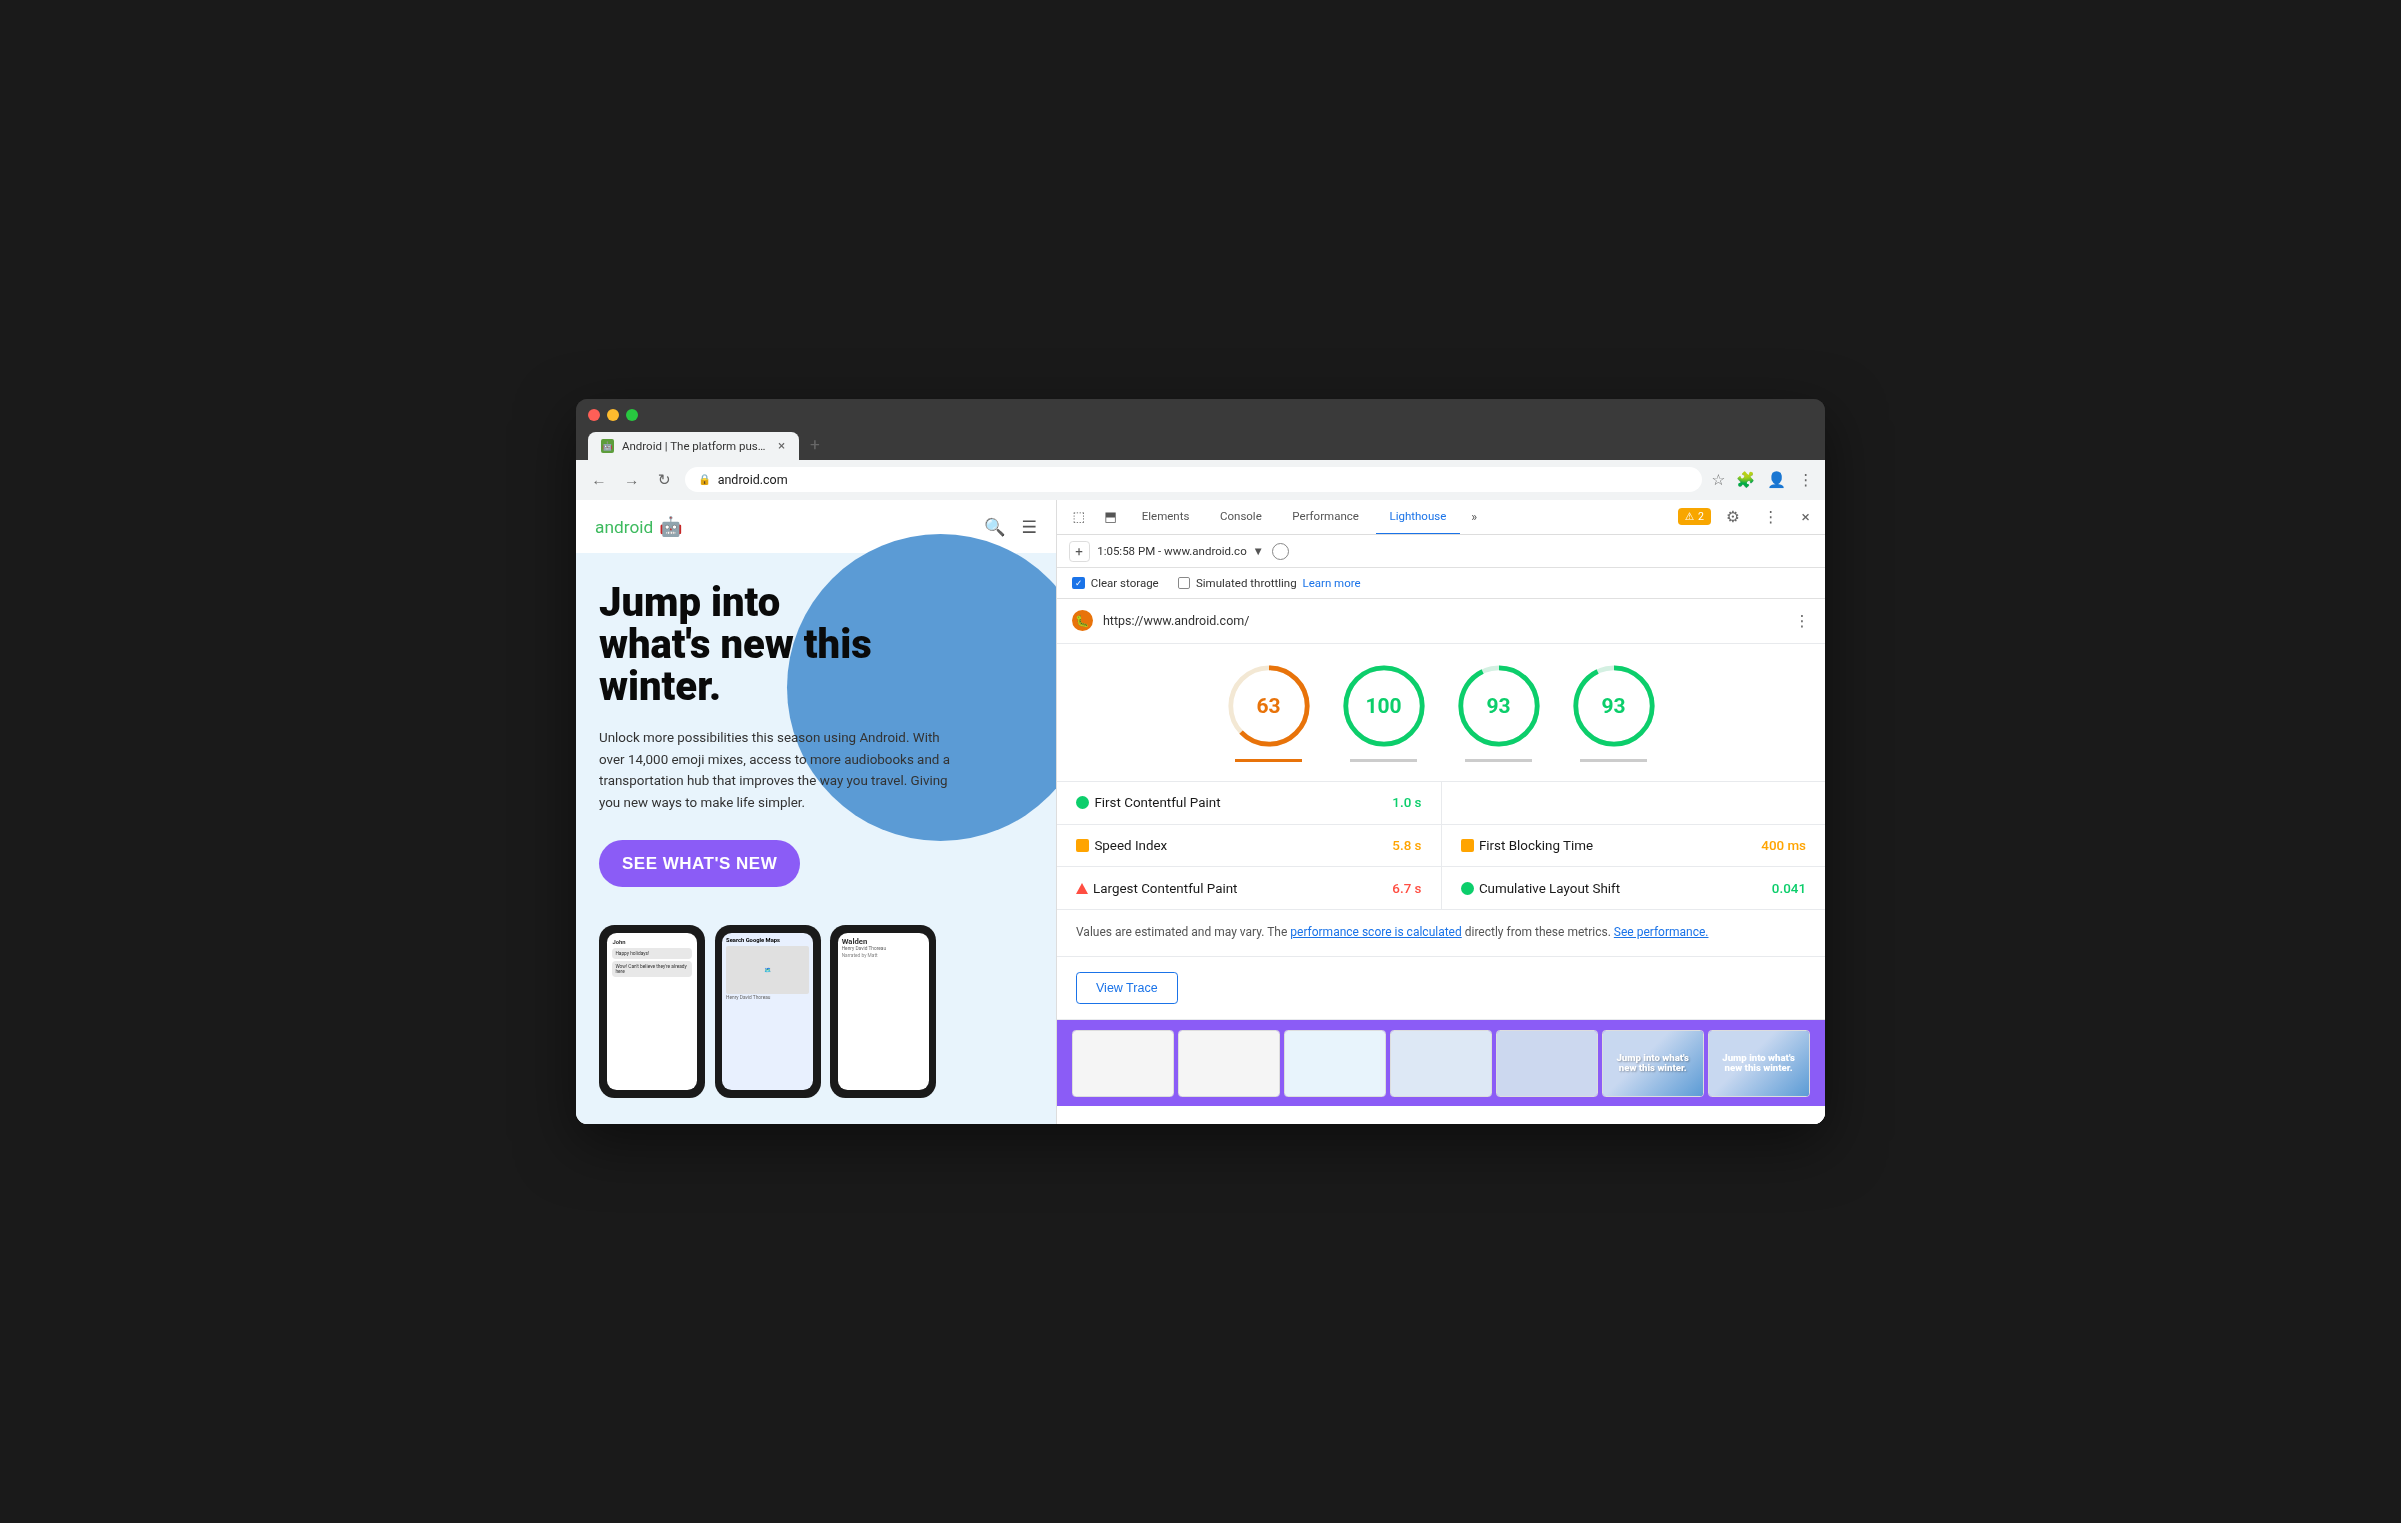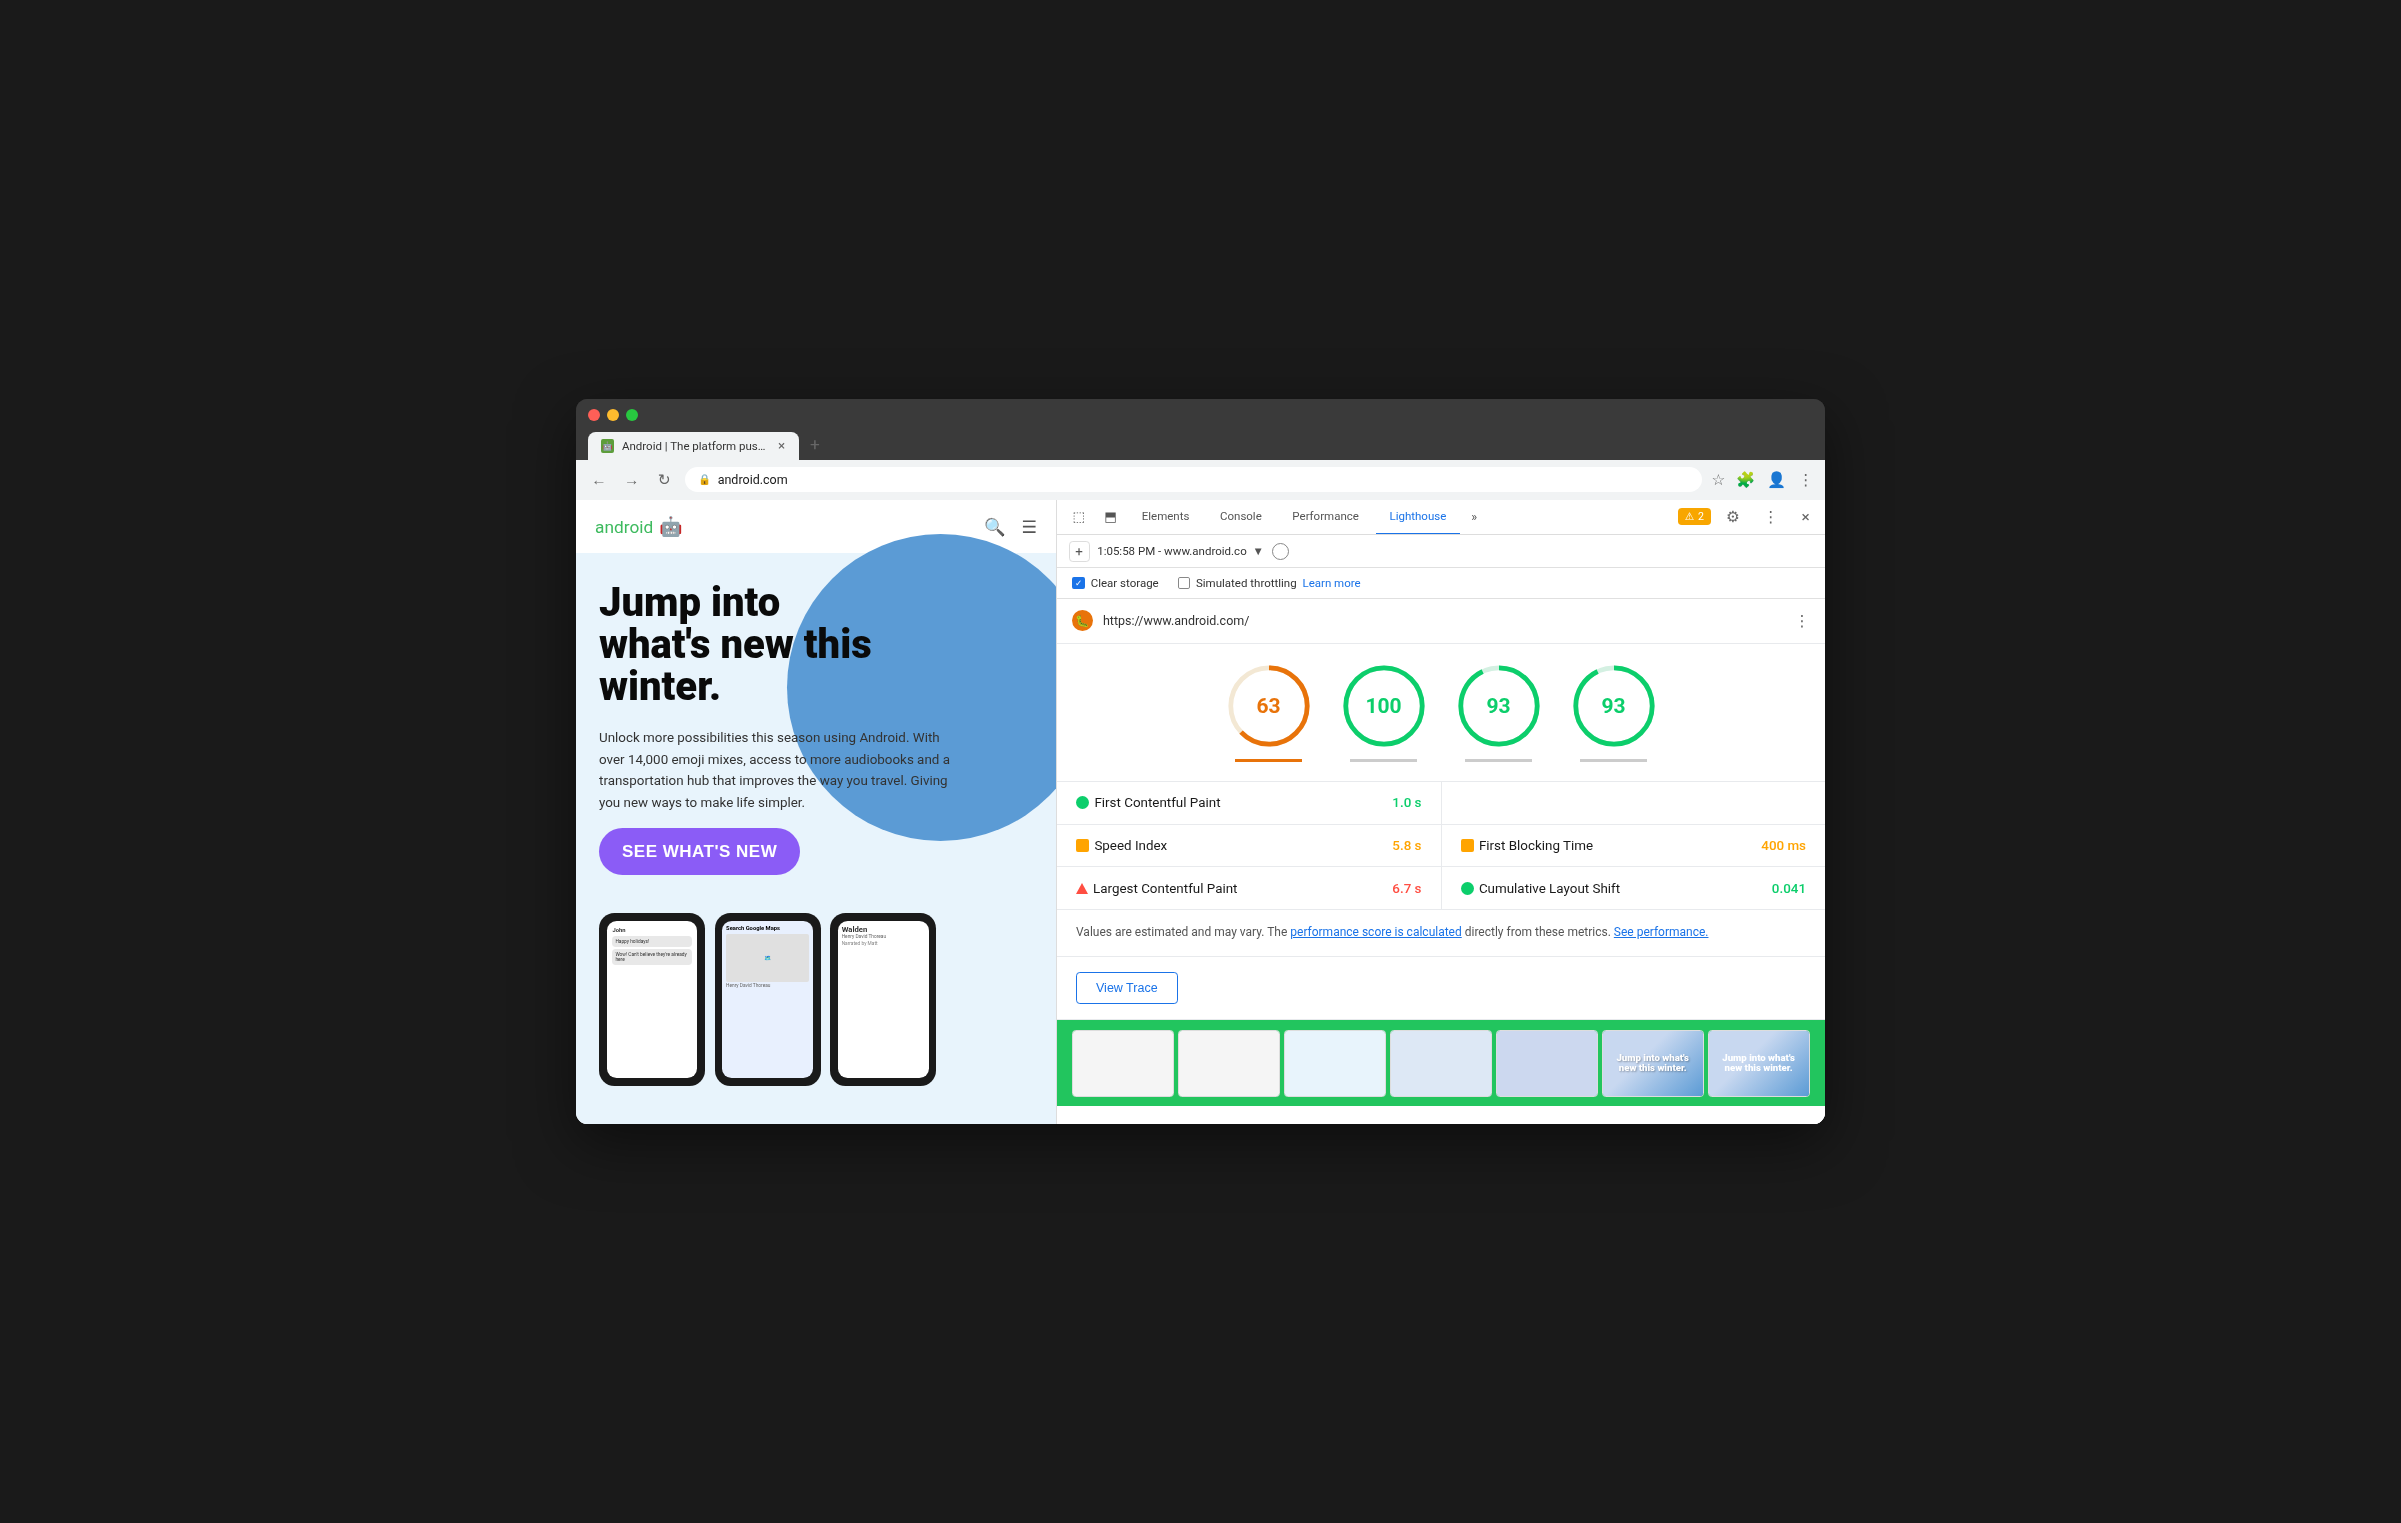--- a/index.html
+++ b/index.html
@@ -220,21 +220,21 @@
       color: #0a0a0a;
       line-height: 1.05;
       margin-bottom: 19px;
     }
 
     .hero-subtext {
       font-size: 13.4px;
       color: #333;
       line-height: 1.6;
       max-width: 365px;
-      margin-bottom: 15px;
+      margin-bottom: 27px;
     }
 
     .cta-button {
       background: #8b5cf6;
       color: white;
       border: none;
       padding: 13.4px 23px;
       border-radius: 29px;
       font-size: 17px;
       font-weight: 700;
@@ -593,21 +593,21 @@
       border-radius: 3.8px;
       font-size: 12.5px;
       cursor: pointer;
     }
 
     
     .filmstrip {
       display: flex;
       padding: 9.6px 15.4px;
       gap: 3.8px;
-      background: #22c55e;
+      background: #8b5cf6;
     }
 
     .filmstrip-frame {
       flex: 1;
       background: white;
       border: 1px solid #ddd;
       border-radius: 3.8px;
       height: 67px;
       overflow: hidden;
       position: relative;

